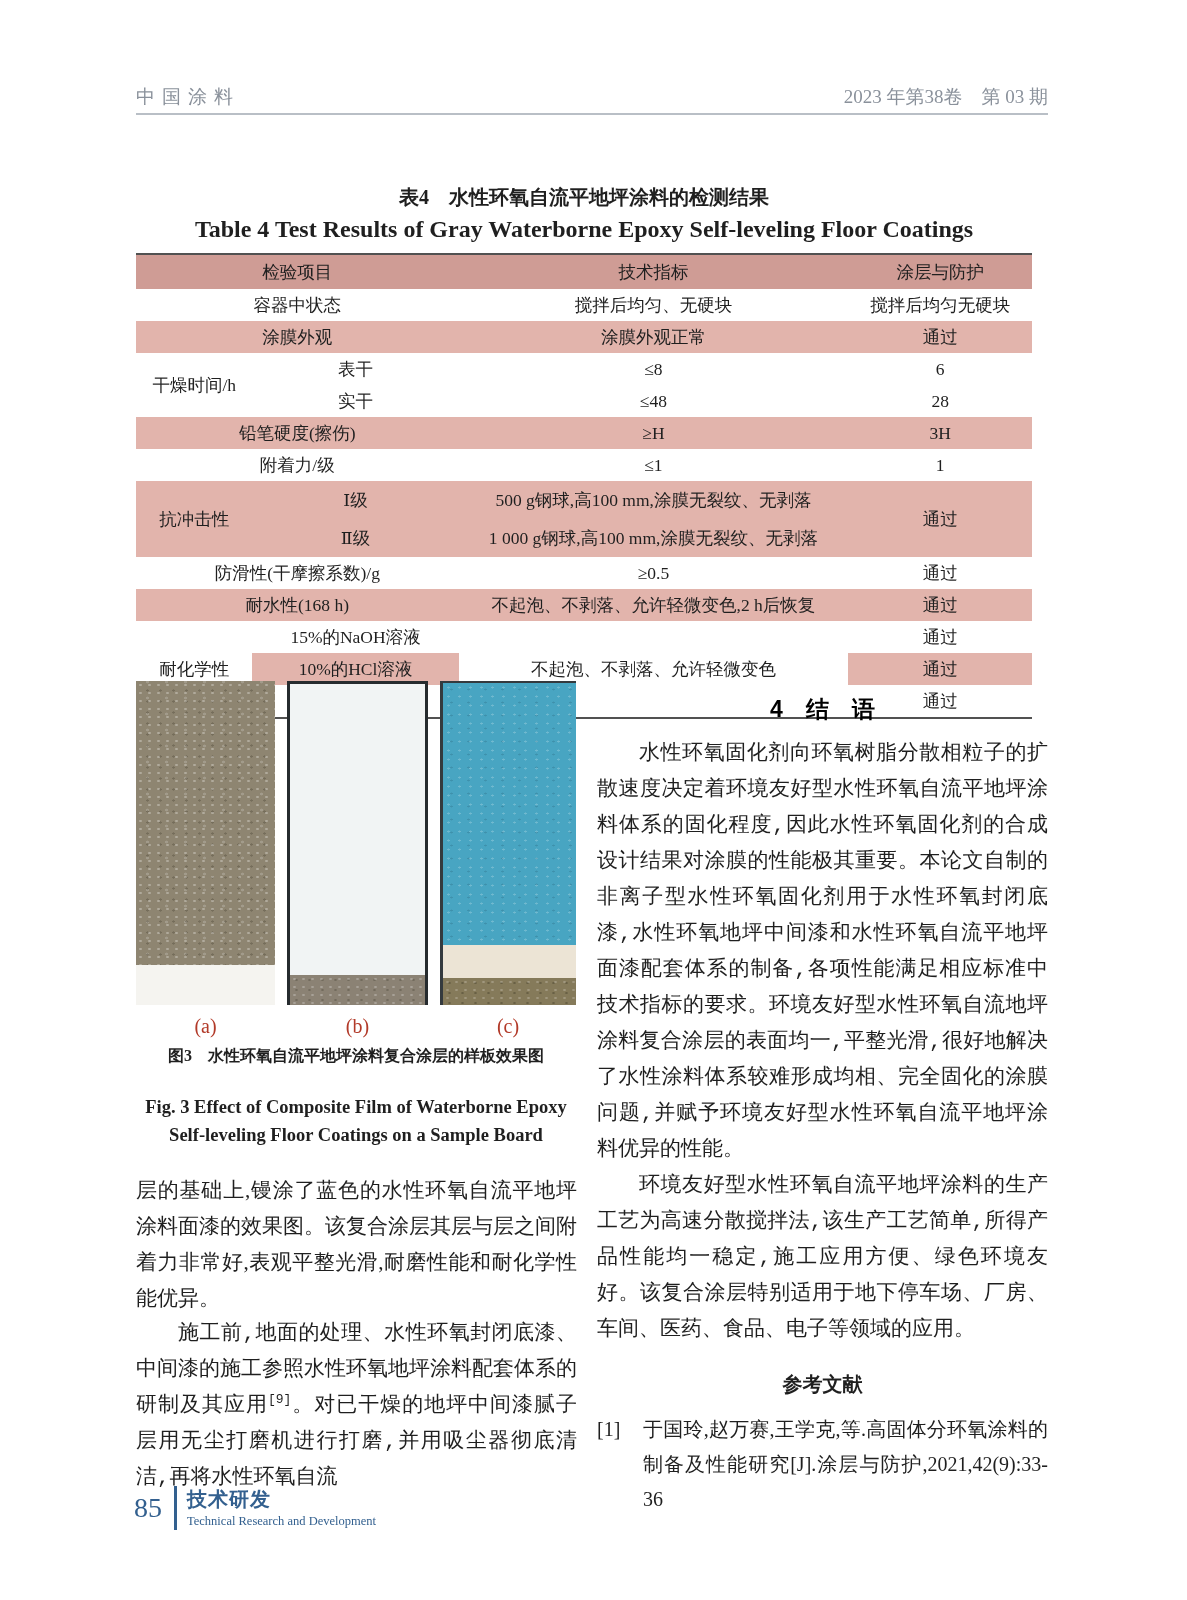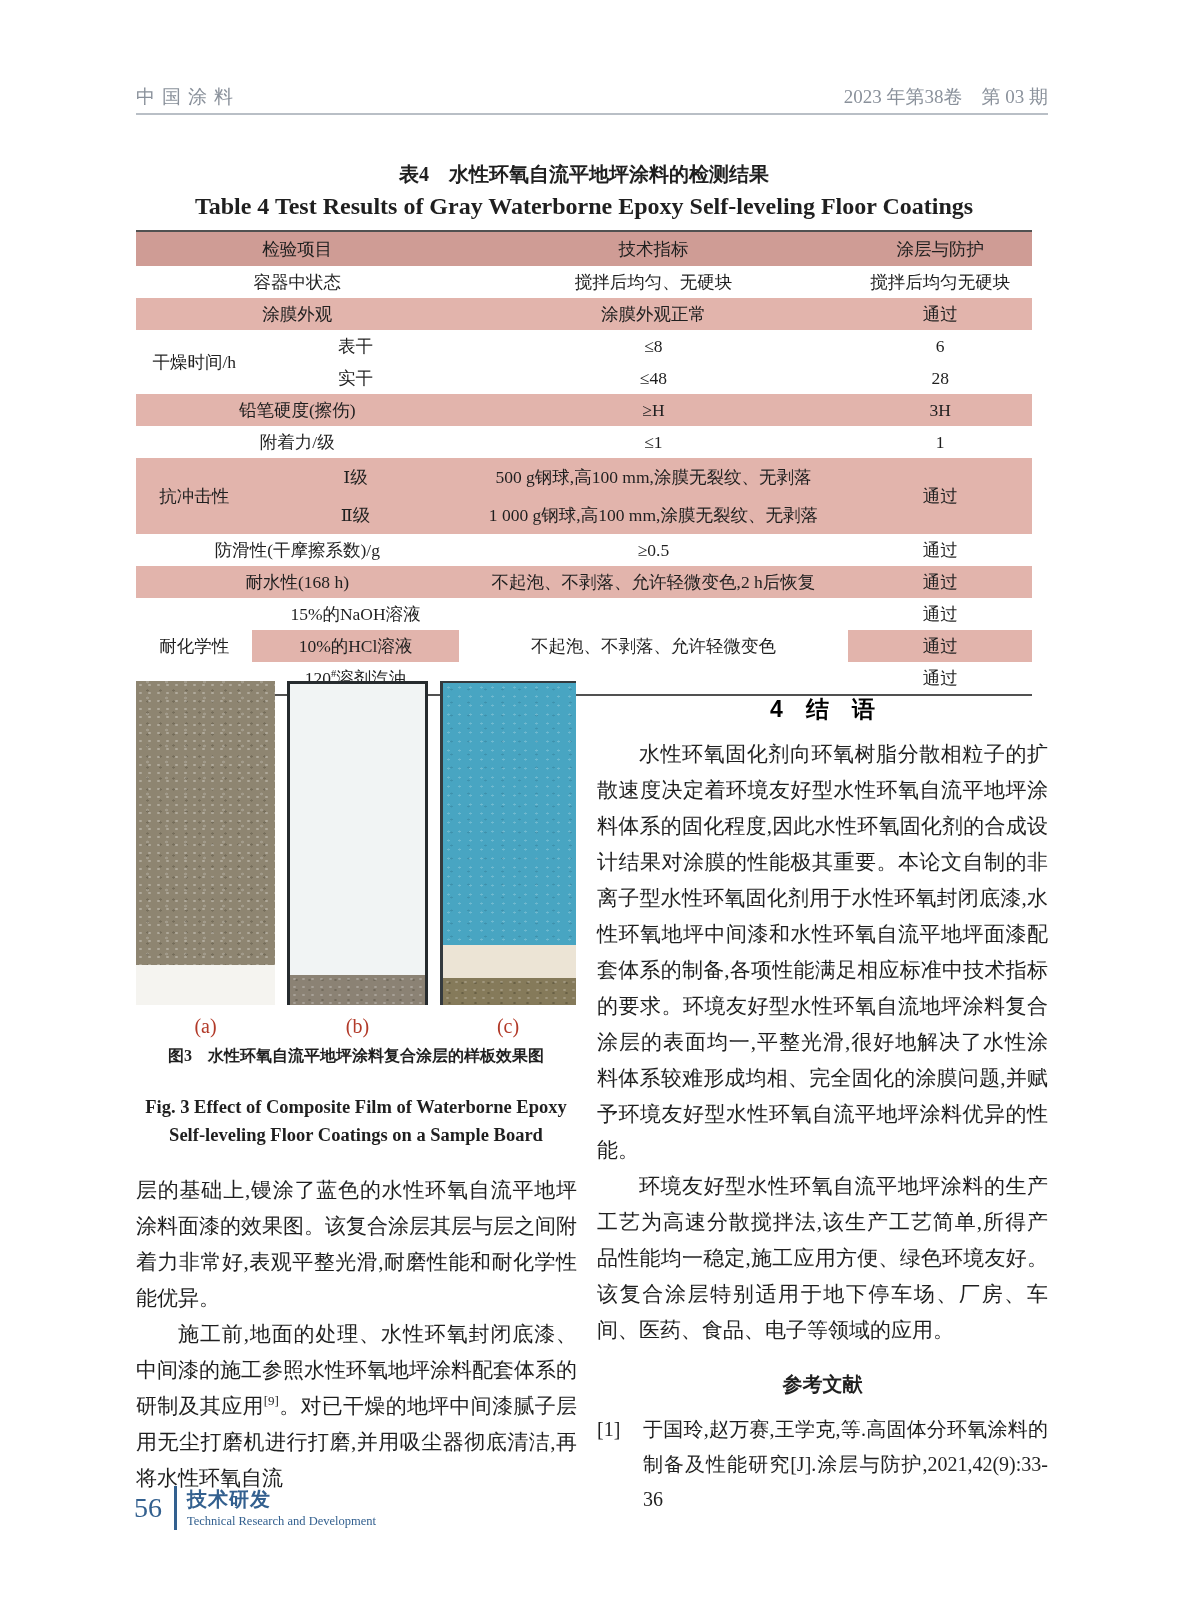--- a/index.html
+++ b/index.html
@@ -9,21 +9,21 @@
     overflow:hidden;
   }
   
   .page-header{position:absolute;left:136px;width:912px;top:84px;
     display:flex;justify-content:space-between;align-items:flex-end;
     color:#8a919b;font-size:19px;}
   .journal-name{letter-spacing:7px;}
   .header-rule{position:absolute;left:136px;width:912px;top:113px;height:2px;background:#b9bfc6;}
 
   
-  .table-block{position:absolute;left:136px;width:896px;top:161px;}
+  .table-block{position:absolute;left:136px;width:896px;top:184px;}
   .tbl-title-zh{text-align:center;font-weight:bold;font-size:20px;}
   .tbl-title-en{text-align:center;font-weight:bold;font-size:24px;margin-top:5px;}
   table.results{width:100%;border-collapse:collapse;margin-top:10px;
     border-top:2px solid #515151;border-bottom:2px solid #515151;table-layout:fixed;}
   table.results td{font-size:17.5px;text-align:center;vertical-align:middle;
     padding:2px 4px;line-height:1.15;}
   tr.rh td{height:30px;background:#cf9c95;}
   tr.r-s td{height:28px;}
   tr.r-d td{height:28px;}
   tr.r-i td{height:34px;}
@@ -70,21 +70,21 @@
   .photo-labels span{display:inline-block;text-align:center;}
   .lab-a{width:139px;} .lab-b{width:141px;} .lab-c{width:136px;}
   .cap-zh{position:absolute;left:136px;top:1046px;width:440px;text-align:center;font-weight:bold;font-size:16px;}
   .cap-en{position:absolute;left:136px;top:1093px;width:440px;text-align:center;font-weight:bold;
     font-size:18.5px;line-height:28px;}
 
   
   .col-left{position:absolute;left:136px;top:1172px;width:441px;font-size:21px;line-height:36px;text-align:justify;}
   .col-right{position:absolute;left:597px;top:676px;width:451px;font-size:21px;line-height:36px;text-align:justify;}
   .para{margin:0;}
-  .indent{text-indent:2em;}
+  .indent{text-indent:2em;font-family:Liberation Mono, monospace;}
   .h-red{color:#000000;font-weight:bold;font-family:"Liberation Sans","DejaVu Sans",sans-serif;
     font-size:21px;margin:5px 0 4px;line-height:34px;text-align:center;}
   .h-red-big{font-size:23px;margin:16px 0 10px;}
   .sup9{font-size:0.62em;vertical-align:super;line-height:0;}
   .ref-head{ text-align:center;font-weight:bold;font-size:20px;margin:18px 0 10px;
     font-family:"Liberation Sans","DejaVu Sans",sans-serif;}
   .ref{display:flex;font-size:20px;line-height:35px;text-align:justify;}
   .ref-label{flex:none;width:46px;}
 
   
@@ -222,19 +222,19 @@
   <p class="para indent">水性环氧固化剂向环氧树脂分散相粒子的扩散速度决定着环境友好型水性环氧自流平地坪涂料体系的固化程度,因此水性环氧固化剂的合成设计结果对涂膜的性能极其重要。本论文自制的非离子型水性环氧固化剂用于水性环氧封闭底漆,水性环氧地坪中间漆和水性环氧自流平地坪面漆配套体系的制备,各项性能满足相应标准中技术指标的要求。环境友好型水性环氧自流地坪涂料复合涂层的表面均一,平整光滑,很好地解决了水性涂料体系较难形成均相、完全固化的涂膜问题,并赋予环境友好型水性环氧自流平地坪涂料优异的性能。</p>
   <p class="para indent">环境友好型水性环氧自流平地坪涂料的生产工艺为高速分散搅拌法,该生产工艺简单,所得产品性能均一稳定,施工应用方便、绿色环境友好。该复合涂层特别适用于地下停车场、厂房、车间、医药、食品、电子等领域的应用。</p>
   <div class="ref-head">参考文献</div>
   <div class="ref">
     <span class="ref-label">[1]</span>
     <span>于国玲,赵万赛,王学克,等.高固体分环氧涂料的制备及性能研究[J].涂层与防护,2021,42(9):33-36</span>
   </div>
 </div>
 
 <div class="page-footer">
-  <span class="pg-num">56</span>
+  <span class="pg-num">85</span>
   <span class="footer-bar"></span>
   <span>
     <div class="sec-zh">技术研发</div>
     <div class="sec-en">Technical Research and Development</div>
   </span>
 </div>
 
 </body></html>

